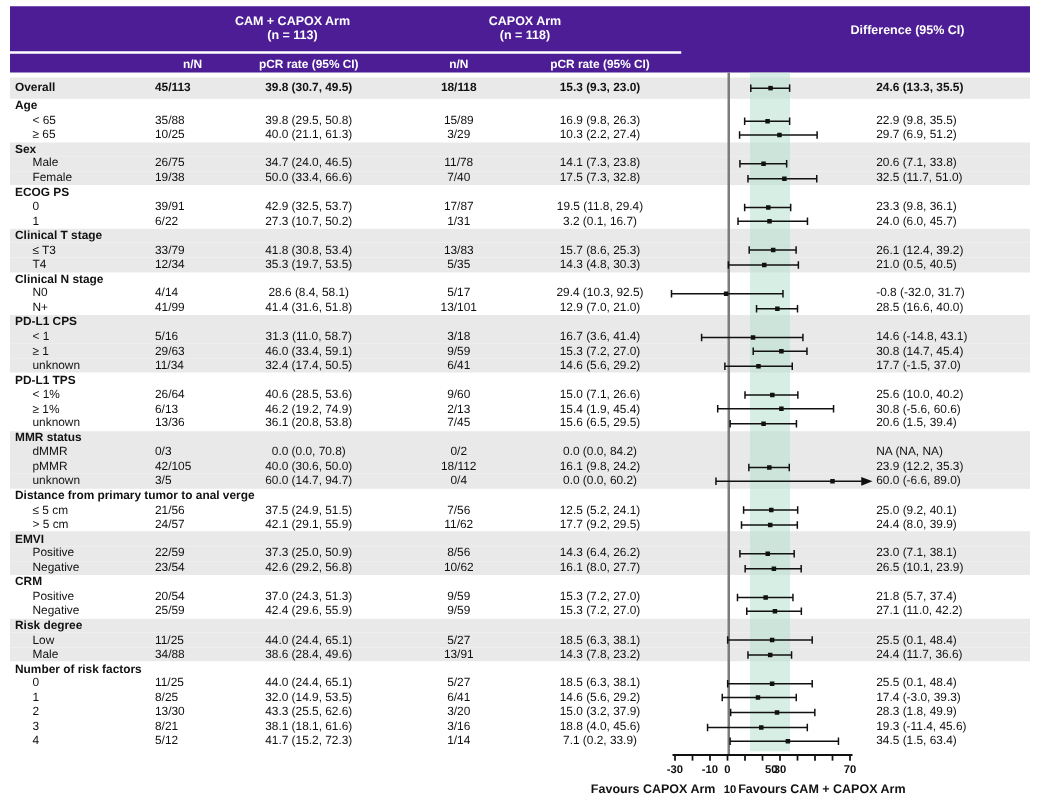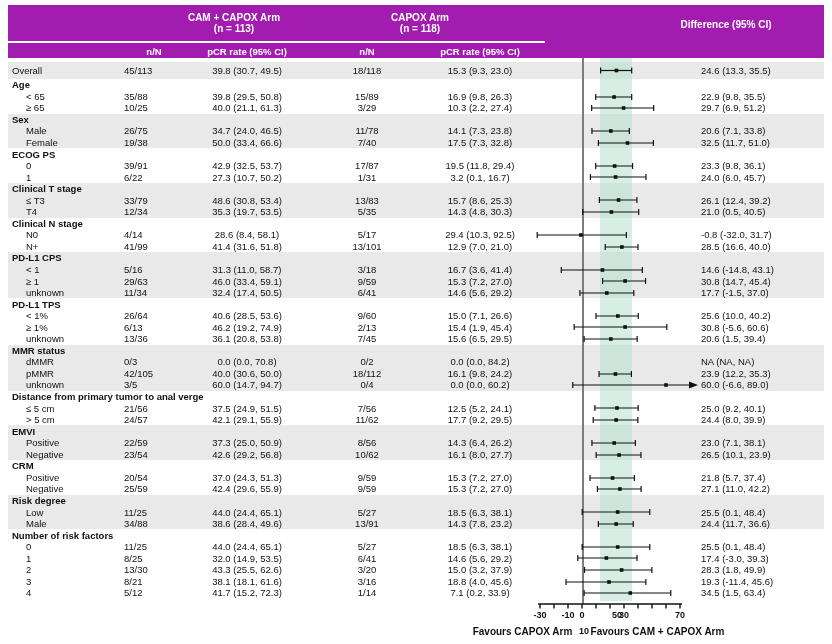--- a/index.html
+++ b/index.html
@@ -1,28 +1,28 @@
 <!DOCTYPE html>
 <html><head>
 <meta charset="utf-8">
 <style>
   html,body{margin:0;padding:0;background:#fff;}
   .figure{position:relative;width:832px;height:644px;background:#ffffff;
           font-family:"Liberation Sans",sans-serif;color:#111;overflow:hidden;}
   
-  .hdr{position:absolute;left:8px;top:5px;width:816px;height:53px;background:#a21caf;}
+  .hdr{position:absolute;left:8px;top:5px;width:816px;height:53px;background:#4c1d95;}
   .hdr .h-txt{position:absolute;color:#fff;font-weight:bold;font-size:10px;
               text-align:center;white-space:nowrap;line-height:11px;}
   .hdr .gap{position:absolute;left:0;top:36px;width:537px;height:2px;background:#fff;}
   .hdr .sub{position:absolute;top:41px;color:#fff;font-weight:bold;font-size:9.5px;
             text-align:center;white-space:nowrap;}
   
   .rows{position:absolute;left:8px;top:62px;width:816px;}
   .row{display:flex;height:11.55px;align-items:center;font-size:9.5px;}
-  .row.overall{height:17px;font-weight:normal;}
+  .row.overall{height:17px;font-weight:bold;}
   .row.shaded{background:#E9E9E9;}
   .cell{box-sizing:border-box;flex:0 0 auto;white-space:nowrap;overflow:visible;}
   .cell.label{width:116px;padding-left:4px;}
   .row.item .cell.label{padding-left:18px;}
   .row.group .cell.label{font-weight:bold;}
   .cell.nn1{width:60px;text-align:left;}
   .cell.pcr1{width:126px;text-align:center;}
   .cell.nn2{width:114px;text-align:center;}
   .cell.pcr2{width:112px;text-align:center;}
   .cell.plot{width:154px;}
@@ -158,21 +158,21 @@
         <div class="cell nn1"></div>
         <div class="cell pcr1"></div>
         <div class="cell nn2"></div>
         <div class="cell pcr2"></div>
         <div class="cell plot"></div>
         <div class="cell diff"></div>
       </div>
       <div class="row item shaded">
         <div class="cell label">≤ T3</div>
         <div class="cell nn1">33/79</div>
-        <div class="cell pcr1">48.6 (30.8, 53.4)</div>
+        <div class="cell pcr1">41.8 (30.8, 53.4)</div>
         <div class="cell nn2">13/83</div>
         <div class="cell pcr2">15.7 (8.6, 25.3)</div>
         <div class="cell plot"></div>
         <div class="cell diff">26.1 (12.4, 39.2)</div>
       </div>
       <div class="row item shaded">
         <div class="cell label">T4</div>
         <div class="cell nn1">12/34</div>
         <div class="cell pcr1">35.3 (19.7, 53.5)</div>
         <div class="cell nn2">5/35</div>

